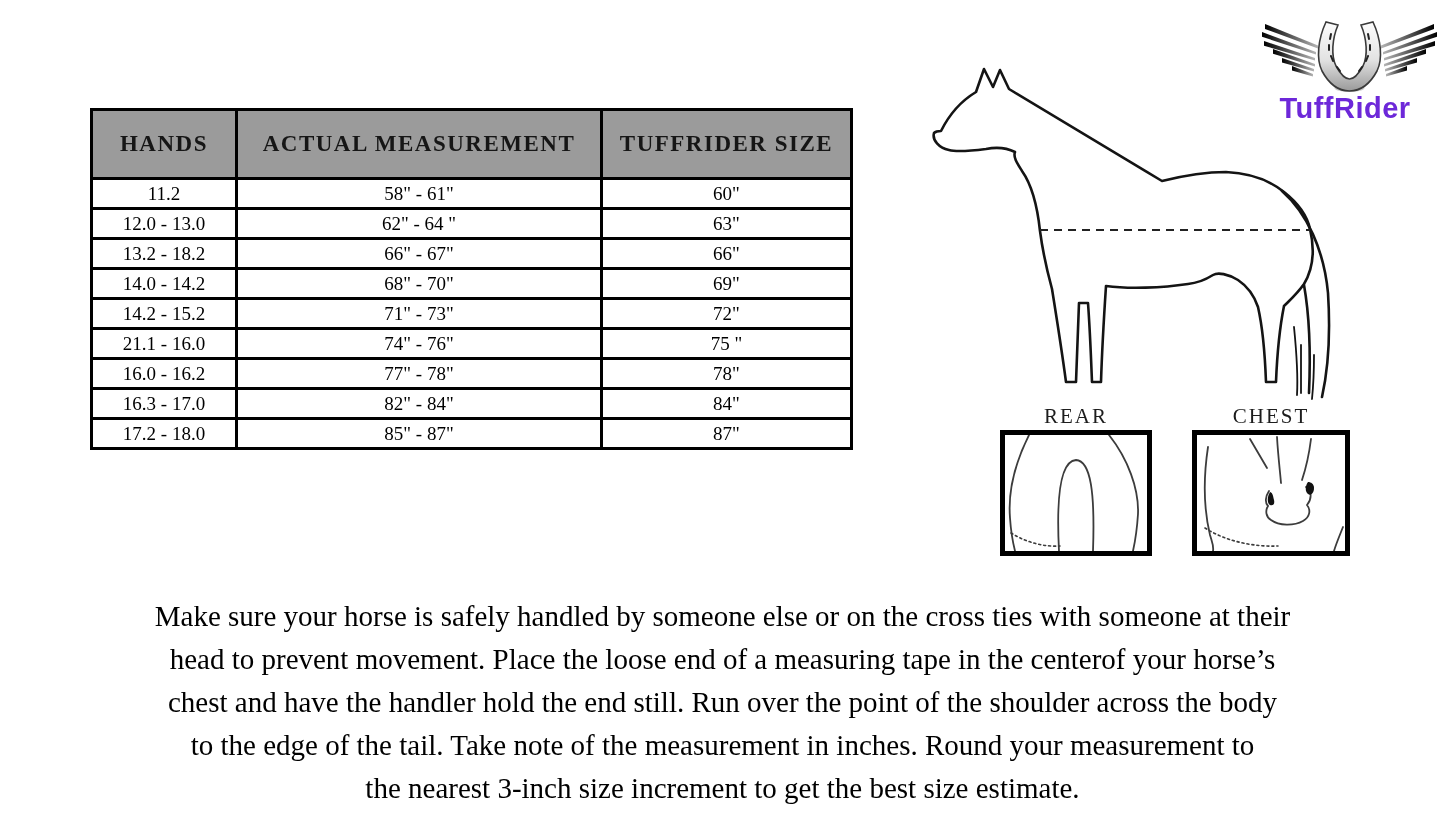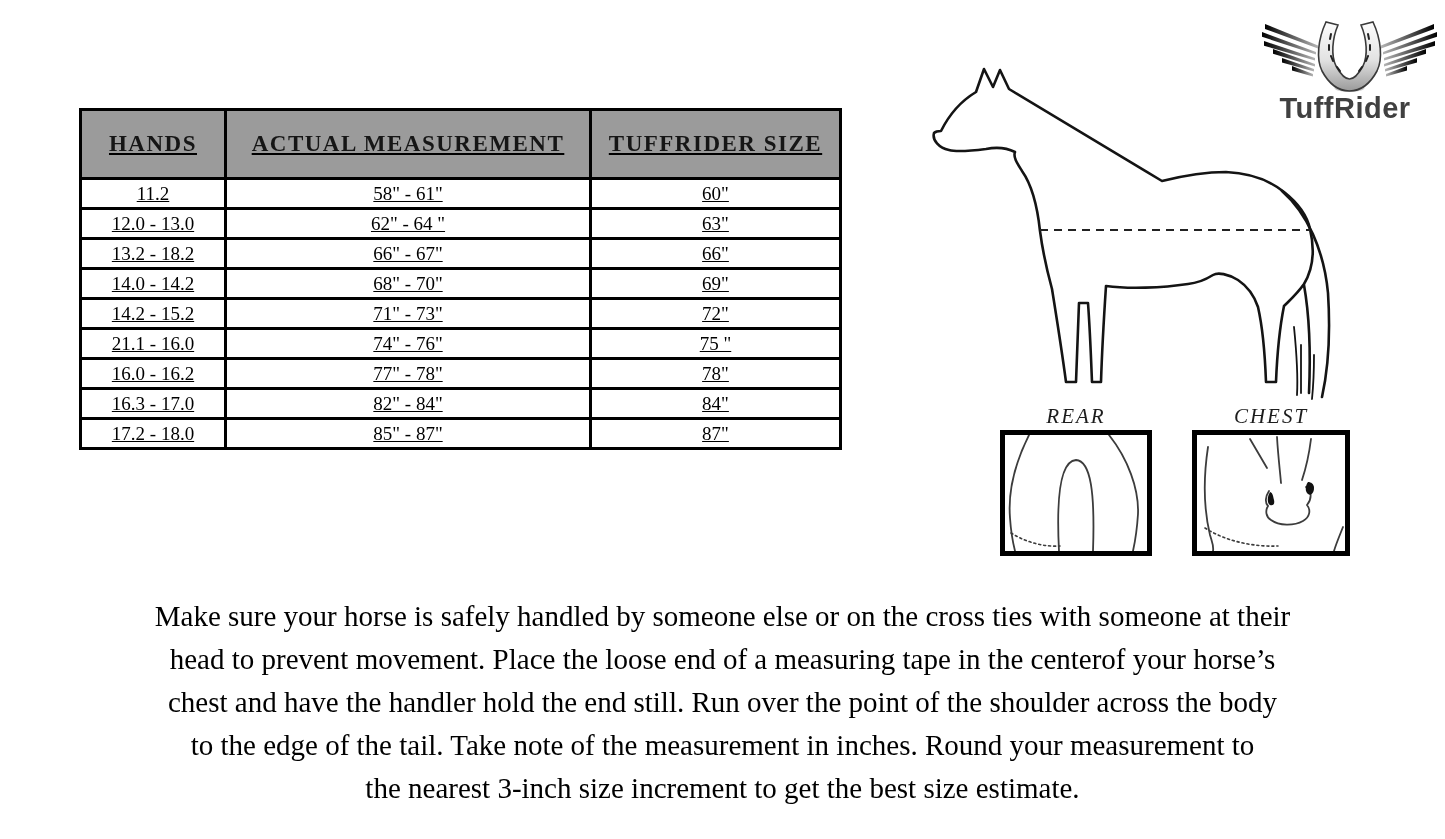--- a/index.html
+++ b/index.html
@@ -1,45 +1,45 @@
 <!DOCTYPE html>
 <html style="--header-bg: #9b9b9b; --line: #111111; --txt: #000000;"><head>
 <meta charset="utf-8">
 <style>
   :root { --header-bg:#9b9b9b; --line:#111111; --txt:#000000; }
   * { margin:0; padding:0; box-sizing:border-box; }
   body { background:#ffffff; font-family:"Liberation Serif", serif; }
   .page { position:relative; width:1445px; height:839px; background:#ffffff; overflow:hidden; }
 
   
-  .size-table { position:absolute; left:79px; top:108px; border-collapse:collapse; table-layout:fixed;text-decoration:underline; }
+  .size-table { position:absolute; left:90px; top:108px; border-collapse:collapse; table-layout:fixed; }
   .size-table th, .size-table td {
     border:3px solid #000; text-align:center; vertical-align:middle;
     font-family:"Liberation Serif", serif; color:var(--txt);
   }
   .size-table th {
     background:var(--header-bg); height:69px; font-size:23px; font-weight:bold;
     letter-spacing:1.5px; color:#161616;
   }
   .size-table td { height:30px; font-size:19px; }
 
   
   .horse-svg { position:absolute; left:910px; top:45px; width:440px; height:360px; }
 
   
   .logo { position:absolute; left:1250px; top:12px; width:190px; height:112px; text-align:center; }
   .logo-icon { width:190px; height:82px; display:block; }
   .brand {
     font-family:"Liberation Sans", sans-serif; font-weight:bold; font-size:29px;
-    color:#404040; letter-spacing:0.5px; margin-top:-2px;
+    color:#6d28d9; letter-spacing:0.5px; margin-top:-2px;
   }
 
   
   .inset-label {
-    position:absolute; top:404px; font-style:italic; font-size:21px; letter-spacing:2px;
+    position:absolute; top:404px; font-size:21px; letter-spacing:2px;
     color:#1d1d1d; text-align:center; font-family:"Liberation Serif", serif;
   }
   #rear-label  { left:1000px; width:152px; }
   #chest-label { left:1192px; width:158px; }
   .inset-box { position:absolute; top:430px; border:5px solid #000; background:#fff; }
   #rear-box  { left:1000px; width:152px; height:126px; }
   #chest-box { left:1192px; width:158px; height:126px; }
   .inset-box svg { width:100%; height:100%; display:block; }
 
   

